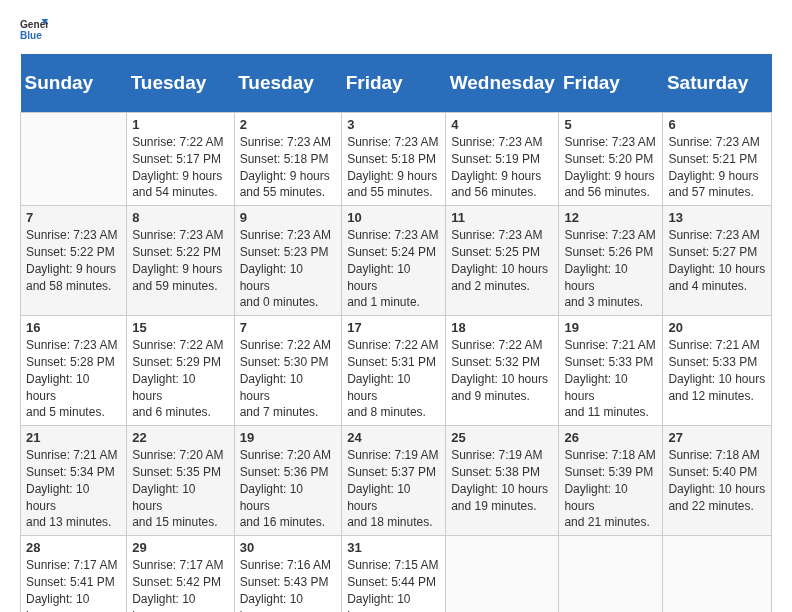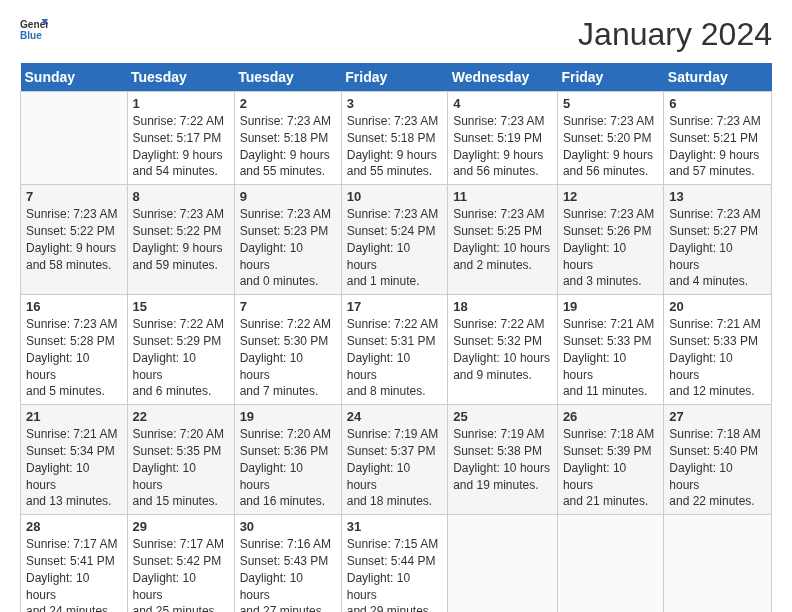--- a/index.html
+++ b/index.html
@@ -39,23 +39,23 @@
       color: #555;
     }
     table {
       width: 100%;
       border-collapse: collapse;
       font-size: 11px;
     }
     thead tr th {
       background: #2a6ebb;
       color: #fff;
-      padding: 6px 4px;
+      padding: 18px 4px;
       text-align: left;
-      font-size: 14px;
+      font-size: 19px;
       font-weight: bold;
       margin-top: 7px;
     }
     tbody tr td {
       border: 1px solid #ccc;
       padding: 4px 5px;
       vertical-align: top;
       width: 113px;
       min-height: 80px;
       background: #fff;
@@ -84,21 +84,20 @@
 
 <div class="header">
   <div class="logo">
     <svg class="logo-icon" viewBox="0 0 36 36">
       <text x="0" y="16" font-size="13" font-weight="bold" fill="#333">General</text>
       <text x="0" y="30" font-size="13" font-weight="bold" fill="#2a6ebb">Blue</text>
       <polygon points="28,4 36,4 32,12" fill="#2a6ebb"></polygon>
     </svg>
   </div>
   <div class="title-block">
-    <h1>January 2024</h1>
   </div>
 </div>
 
 <table>
   <thead>
     <tr>
     <th>Sunday</th>
         <th>Tuesday</th>
         <th>Tuesday</th>
         <th>Friday</th>

